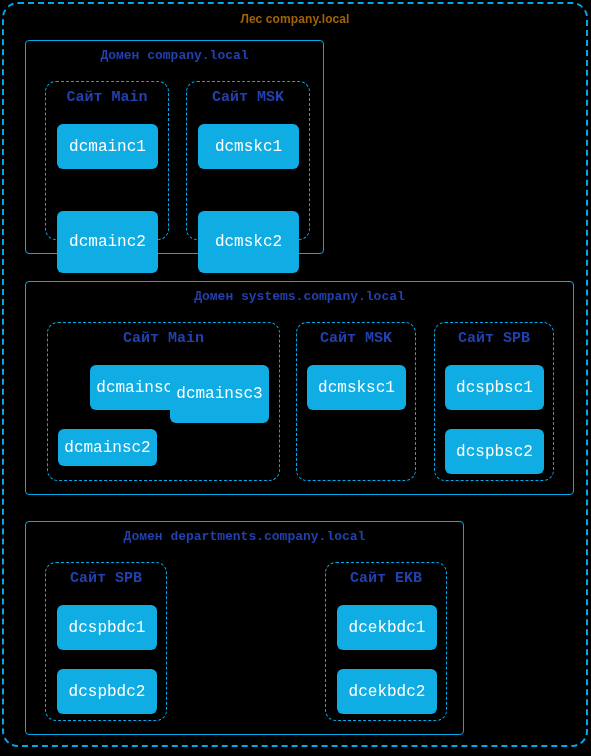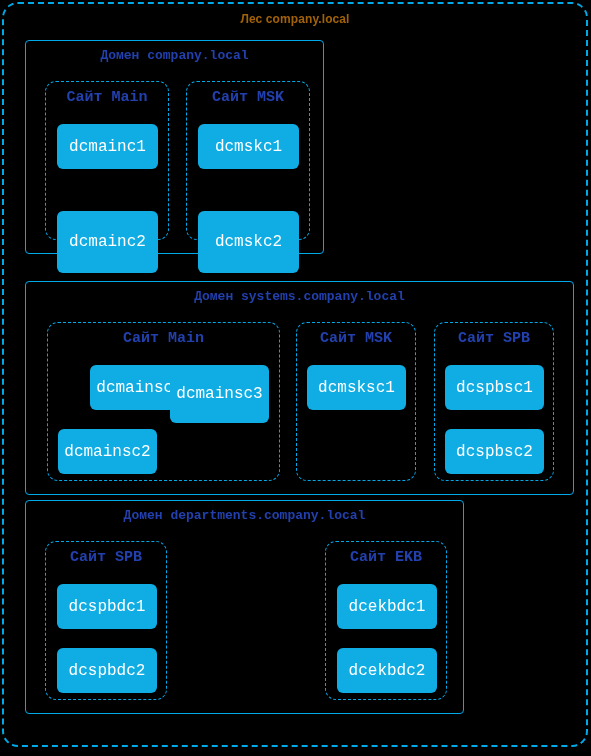--- a/index.html
+++ b/index.html
@@ -108,28 +108,28 @@
   #domain-0 .site-1 { left: 160px; top: 40px; width: 124px; height: 159px; }
   #domain-0 .srv-a { left: 11px; top: 42px; width: 101px; height: 45px; }
   #domain-0 .srv-b { left: 11px; top: 106px; width: 101px; height: 62px; margin-top: 23px; }
 
   
   #domain-1 { left: 21px; top: 277px; width: 549px; height: 214px; }
   #domain-1 .site-0 { left: 21px; top: 40px; width: 233px; height: 159px; }
   #domain-1 .site-1 { left: 270px; top: 40px; width: 120px; height: 159px; }
   #domain-1 .site-2 { left: 408px; top: 40px; width: 120px; height: 159px; }
   #domain-1 .site-0 .srv-a { left: 10px; top: 42px; width: 99px; height: 45px; margin-left: 32px; }
-  #domain-1 .site-0 .srv-b { left: 10px; top: 106px; width: 99px; height: 45px; }
+  #domain-1 .site-0 .srv-b { left: 10px; top: 106px; width: 99px; height: 37px; }
   #domain-1 .site-0 .srv-c { left: 122px; top: 42px; width: 99px; height: 58px; }
   #domain-1 .site-0 .srv-d { left: 122px; top: 106px; width: 99px; height: 45px; }
   #domain-1 .site-1 .srv-a, #domain-1 .site-2 .srv-a { left: 10px; top: 42px; width: 99px; height: 45px; }
   #domain-1 .site-1 .srv-b, #domain-1 .site-2 .srv-b { left: 10px; top: 106px; width: 99px; height: 45px; }
 
   
-  #domain-2 { left: 21px; top: 496px; width: 439px; height: 214px; padding-left: 39px; }
+  #domain-2 { left: 21px; top: 517px; width: 439px; height: 214px; padding-left: 39px; }
   #domain-2 .site-0 { left: 19px; top: 40px; width: 122px; height: 159px; }
   #domain-2 .site-1 { left: 159px; top: 40px; width: 122px; height: 159px; }
   #domain-2 .site-2 { left: 299px; top: 40px; width: 122px; height: 159px; }
   #domain-2 .srv-a { left: 11px; top: 42px; width: 100px; height: 45px; }
   #domain-2 .srv-b { left: 11px; top: 106px; width: 100px; height: 45px; }
 </style>
 </head>
 <body>
 
 <div id="diagram">

